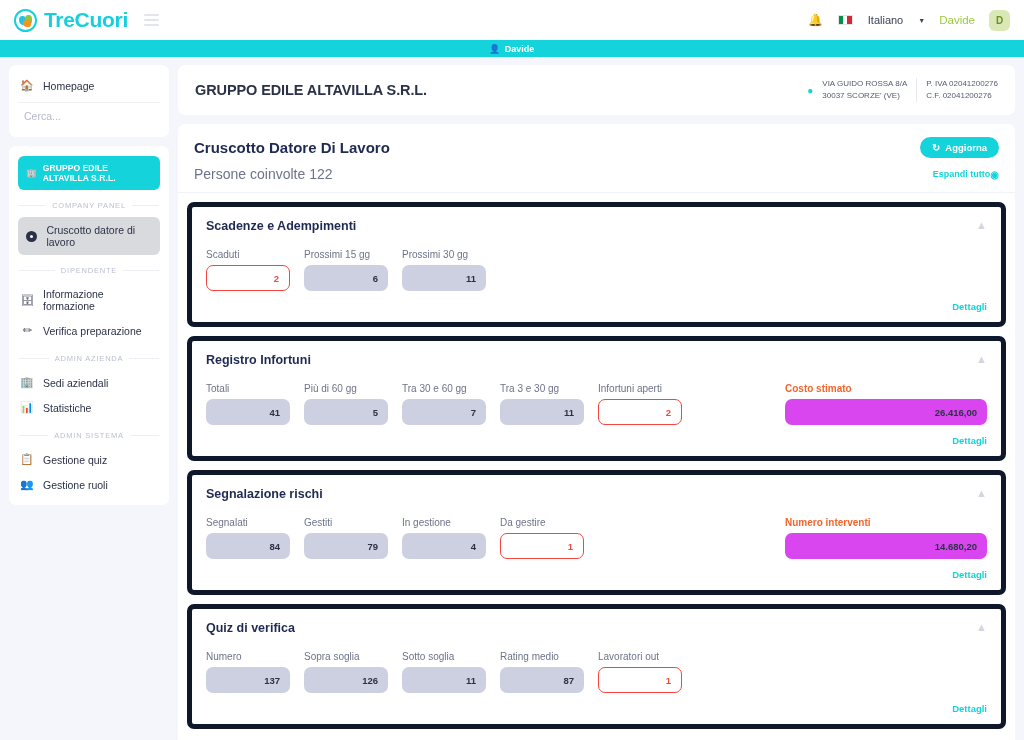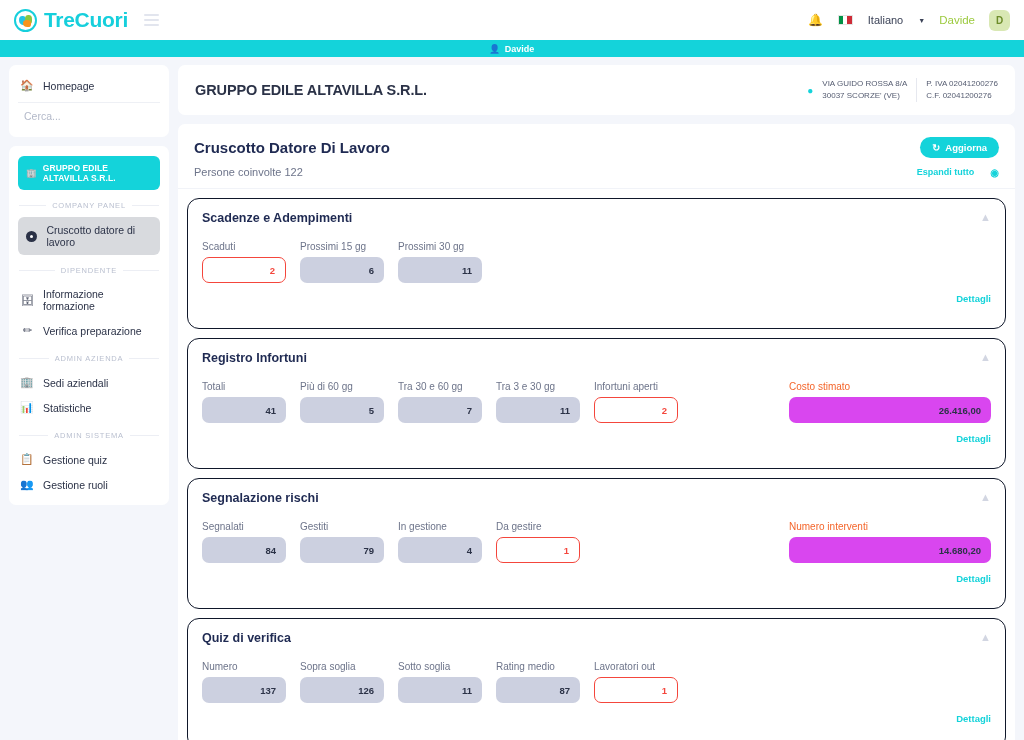--- a/index.html
+++ b/index.html
@@ -147,45 +147,45 @@
     border: none; border-radius: 13px;
     padding: 5px 12px; font-size: 9.5px; font-weight: bold;
     display: flex; align-items: center; gap: 5px; cursor: pointer;
     font-family: "Liberation Sans", sans-serif;
   }
   .dash-sub {
     display: flex; align-items: center;
     padding: 8px 16px 10px 16px;
     border-bottom: 1px solid #f1f3f8;
   }
-  .sub-text { font-size: 11px; color: #6d748a; }
+  .sub-text { font-size: 14px; color: #6d748a; }
   .expand-link {
     margin-left: auto; color: #14d3da; font-size: 9px; font-weight: bold;
-    display: flex; align-items: center; gap: 16px; cursor: pointer;
+    display: flex; align-items: center; gap: 0; cursor: pointer;
   }
   .eye { font-size: 10px; }
 
   .cards { padding: 9px 9px 9px 9px; }
   .card {
-    border: 1px solid #0f172a; border-radius: 12px;
-    padding: 12px 14px 20px 14px; margin-bottom: 9px;
+    border: 5px solid #0f172a; border-radius: 7px;
+    padding: 12px 14px 6px 14px; margin-bottom: 9px;
   }
   .card-head { display: flex; align-items: flex-start; }
   .card-title { font-size: 12.5px; font-weight: bold; color: #1f2a52; }
   .chev { margin-left: auto; color: #d2d6e2; font-size: 11px; cursor: pointer; }
 
   .metrics { display: flex; gap: 14px; margin-top: 16px; }
   .metric { width: 84px; flex-shrink: 0; }
   .metric.cost { margin-left: auto; width: 202px; }
   .metric.cost-wide { margin-left: auto; width: 202px; }
   .metric-label {
     font-size: 10px; color: #6d748a; margin-bottom: 5px;
   }
   .metric.cost .metric-label, .metric.cost-wide .metric-label {
-    color: #f4652b; font-weight: normal;
+    color: #f4652b; font-weight: bold;
   }
   .pill {
     background: #ccd0e0; border-radius: 7px;
     height: 26px; display: flex; align-items: center;
     justify-content: flex-end; padding: 0 10px;
     font-size: 9.5px; font-weight: bold; color: #2b3247;
   }
   .pill.alert {
     background: #ffffff; border: 1.5px solid #f4463c; color: #f4463c;
   }

